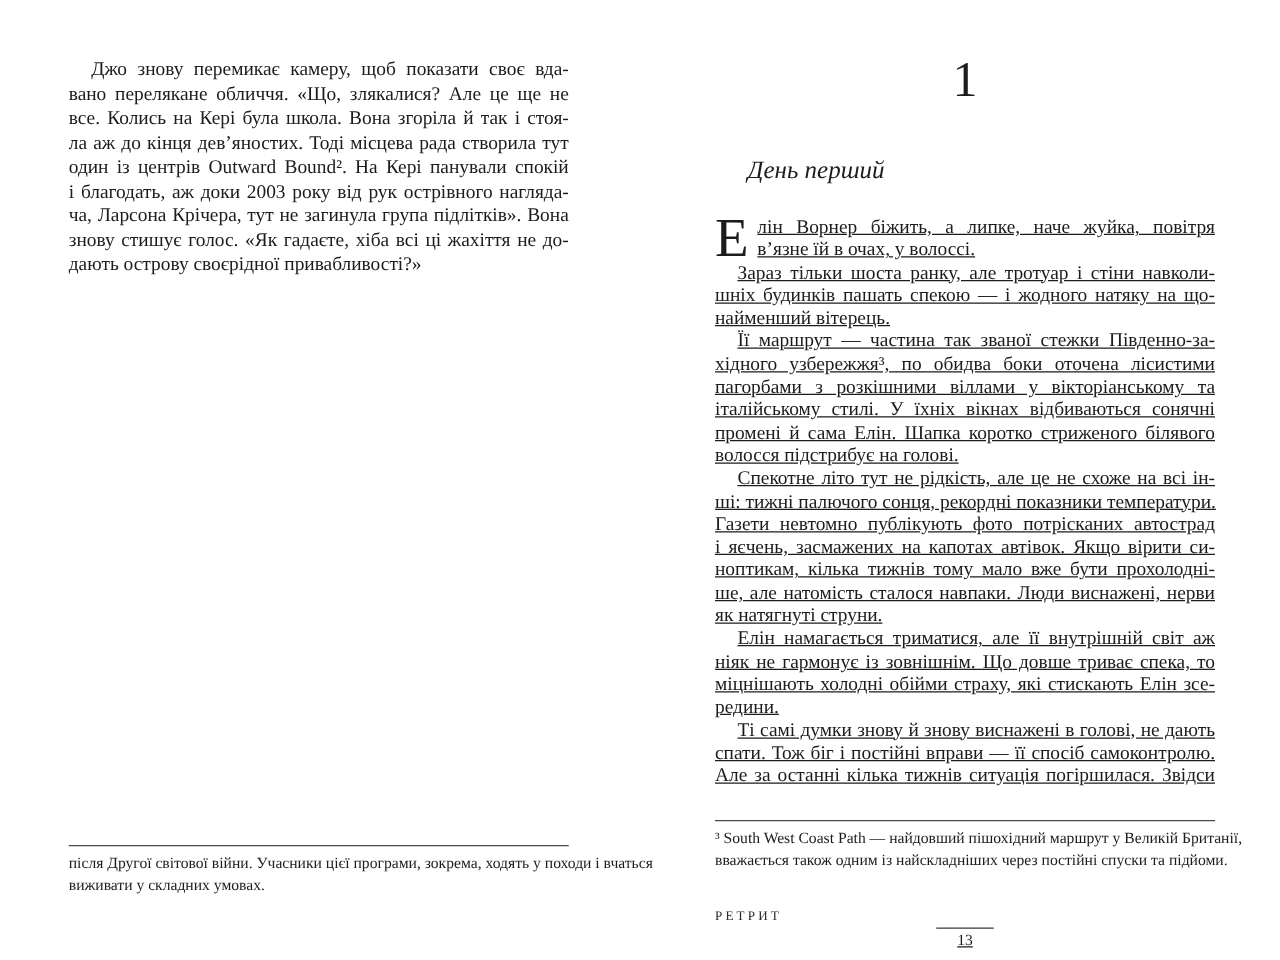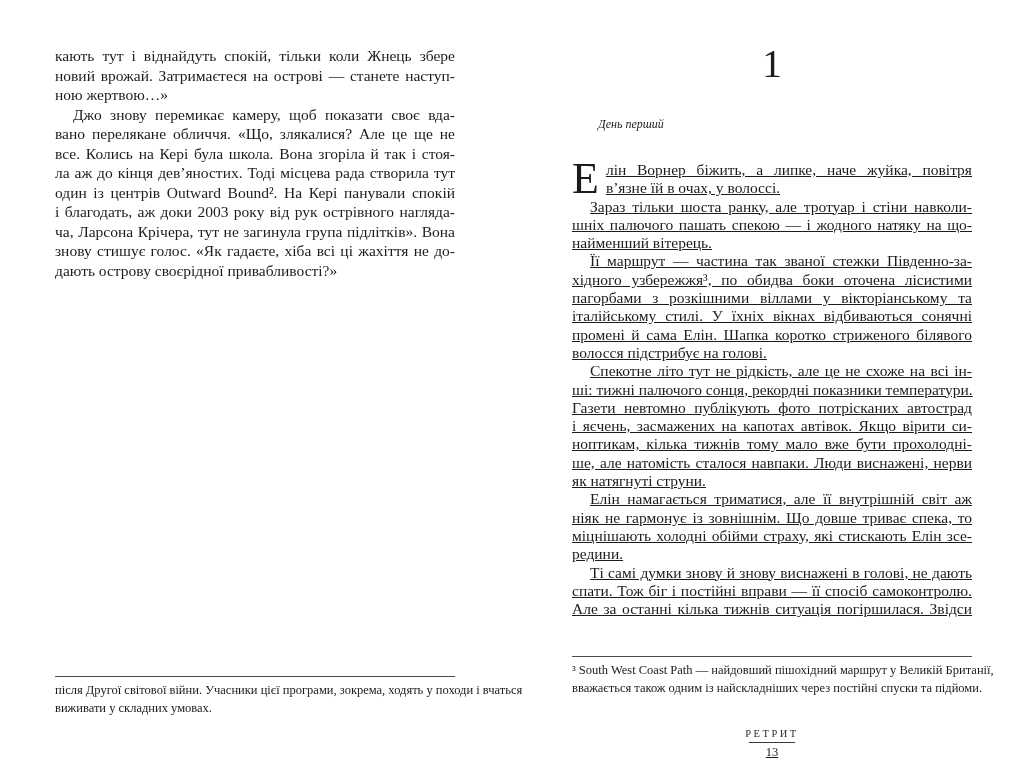--- a/index.html
+++ b/index.html
@@ -36,23 +36,23 @@
   .line.firstline { padding-left: 18px; }
 
   .chapter-number {
     text-align: center;
     font-size: 40px;
     line-height: 44px;
     font-weight: 400;
   }
   .chapter-subtitle {
     font-style: italic;
-    font-size: 12px;
+    font-size: 20px;
     line-height: 20px;
-    margin-top: 28px;
+    margin-top: 40px;
     padding-left: 26px;
   }
   #right-paragraphs { margin-top: 27px; }
 
   .dropcap {
     float: left;
     font-size: 44px;
     line-height: 36px;
     height: 36px;
     margin: 0 7px 0 0;
@@ -74,21 +74,21 @@
     white-space: nowrap;
   }
 
   #right-footer {
     position: absolute;
     left: 572px;
     top: 728px;
     width: 400px;
   }
   .running-title {
-    text-align: center;
+    text-align: left;
     font-size: 10.5px;
     line-height: 12px;
     letter-spacing: 2.5px;
     color: #2a2a2a;
   }
   .footer-rule {
     width: 46px;
     border-top: 1px solid #3a3a3a;
     margin: 2px auto;
   }
@@ -97,25 +97,20 @@
     font-size: 12.5px;
     line-height: 15px;
     text-decoration: underline;
   }
 </style>
 </head>
 <body>
 
 <div class="col" id="left-col">
   <div id="left-paragraphs">
-      <div class="para">
-        <div class="line">кають тут і віднайдуть спокій, тільки коли Жнець збере</div>
-        <div class="line">новий врожай. Затримаєтеся на острові — станете наступ-</div>
-        <div class="line lastline">ною жертвою…»</div>
-      </div>
       <div class="para">
         <div class="line firstline">Джо знову перемикає камеру, щоб показати своє вда-</div>
         <div class="line">вано перелякане обличчя. «Що, злякалися? Але це ще не</div>
         <div class="line">все. Колись на Кері була школа. Вона згоріла й так і стоя-</div>
         <div class="line">ла аж до кінця дев’яностих. Тоді місцева рада створила тут</div>
         <div class="line">один із центрів Outward Bound². На Кері панували спокій</div>
         <div class="line">і благодать, аж доки 2003 року від рук острівного нагляда-</div>
         <div class="line">ча, Ларсона Крічера, тут не загинула група підлітків». Вона</div>
         <div class="line">знову стишує голос. «Як гадаєте, хіба всі ці жахіття не до-</div>
         <div class="line lastline">дають острову своєрідної привабливості?»</div>
@@ -135,21 +130,21 @@
   <div class="chapter-number">1</div>
   <div class="chapter-subtitle">День перший</div>
   <div id="right-paragraphs">
       <div class="para">
         <span class="dropcap">Е</span>
         <div class="line">лін Ворнер біжить, а липке, наче жуйка, повітря</div>
         <div class="line lastline">в’язне їй в очах, у волоссі.</div>
       </div>
       <div class="para">
         <div class="line firstline">Зараз тільки шоста ранку, але тротуар і стіни навколи-</div>
-        <div class="line">шніх палючого пашать спекою — і жодного натяку на що-</div>
+        <div class="line">шніх будинків пашать спекою — і жодного натяку на що-</div>
         <div class="line lastline">найменший вітерець.</div>
       </div>
       <div class="para">
         <div class="line firstline">Її маршрут — частина так званої стежки Південно-за-</div>
         <div class="line">хідного узбережжя³, по обидва боки оточена лісистими</div>
         <div class="line">пагорбами з розкішними віллами у вікторіанському та</div>
         <div class="line">італійському стилі. У їхніх вікнах відбиваються сонячні</div>
         <div class="line">промені й сама Елін. Шапка коротко стриженого білявого</div>
         <div class="line lastline">волосся підстрибує на голові.</div>
       </div>

